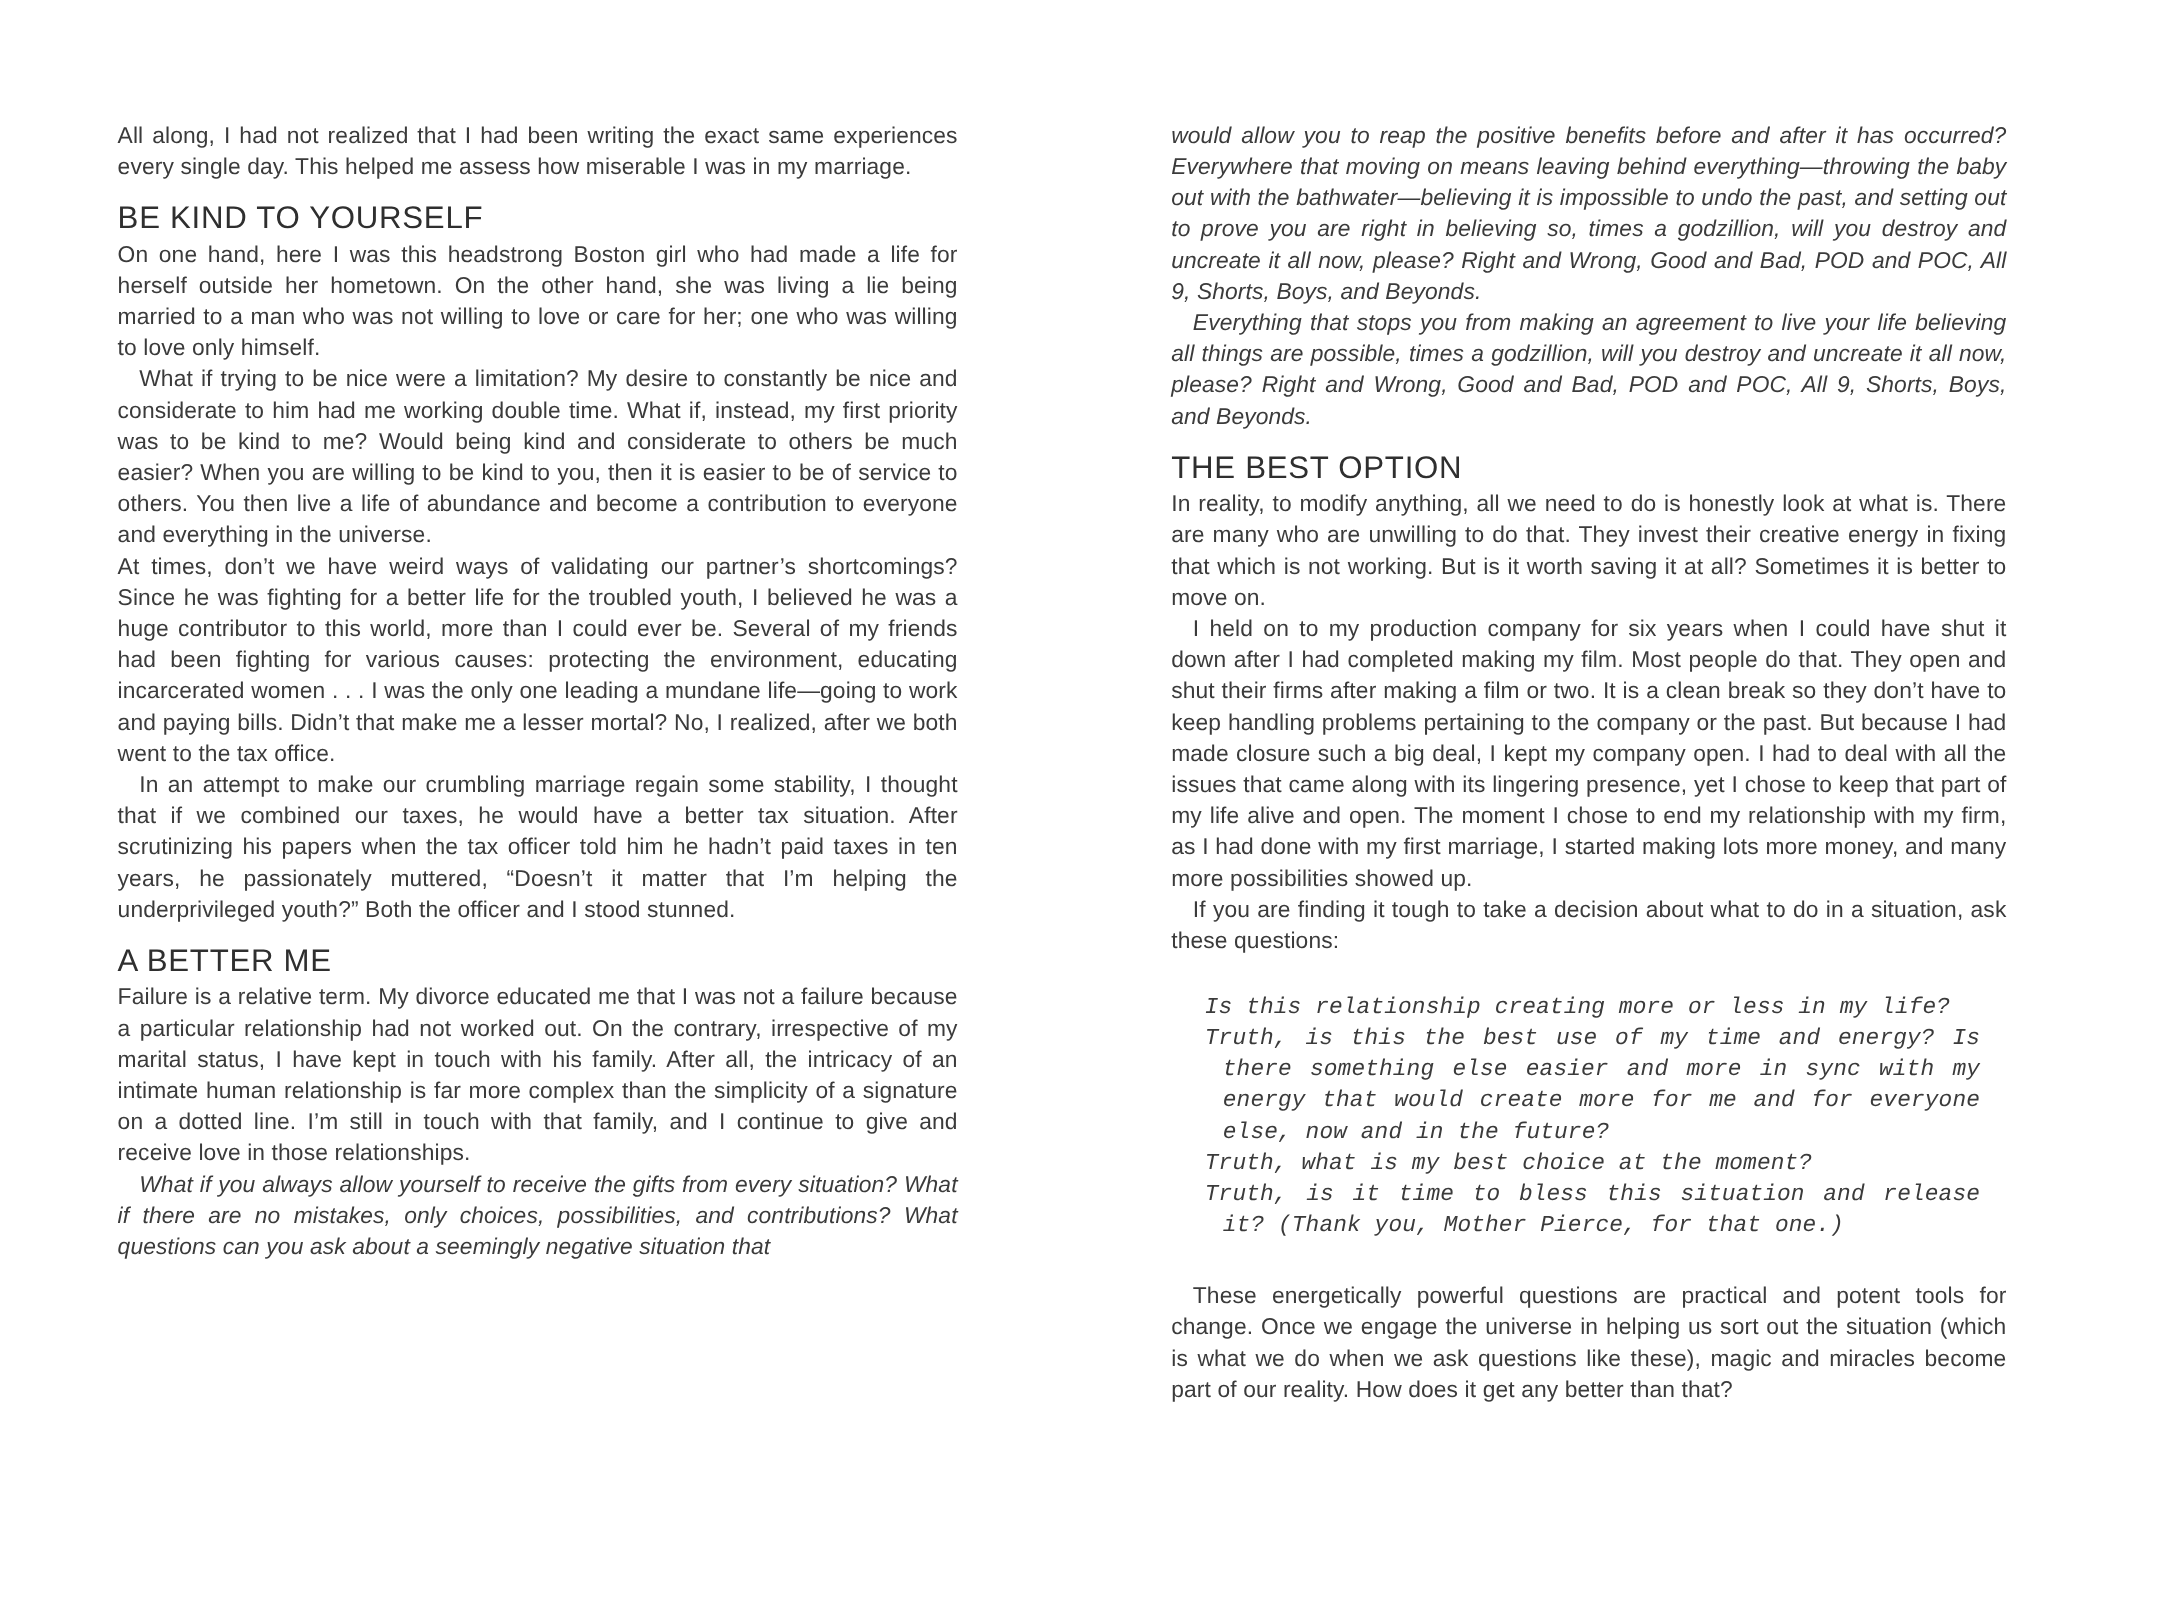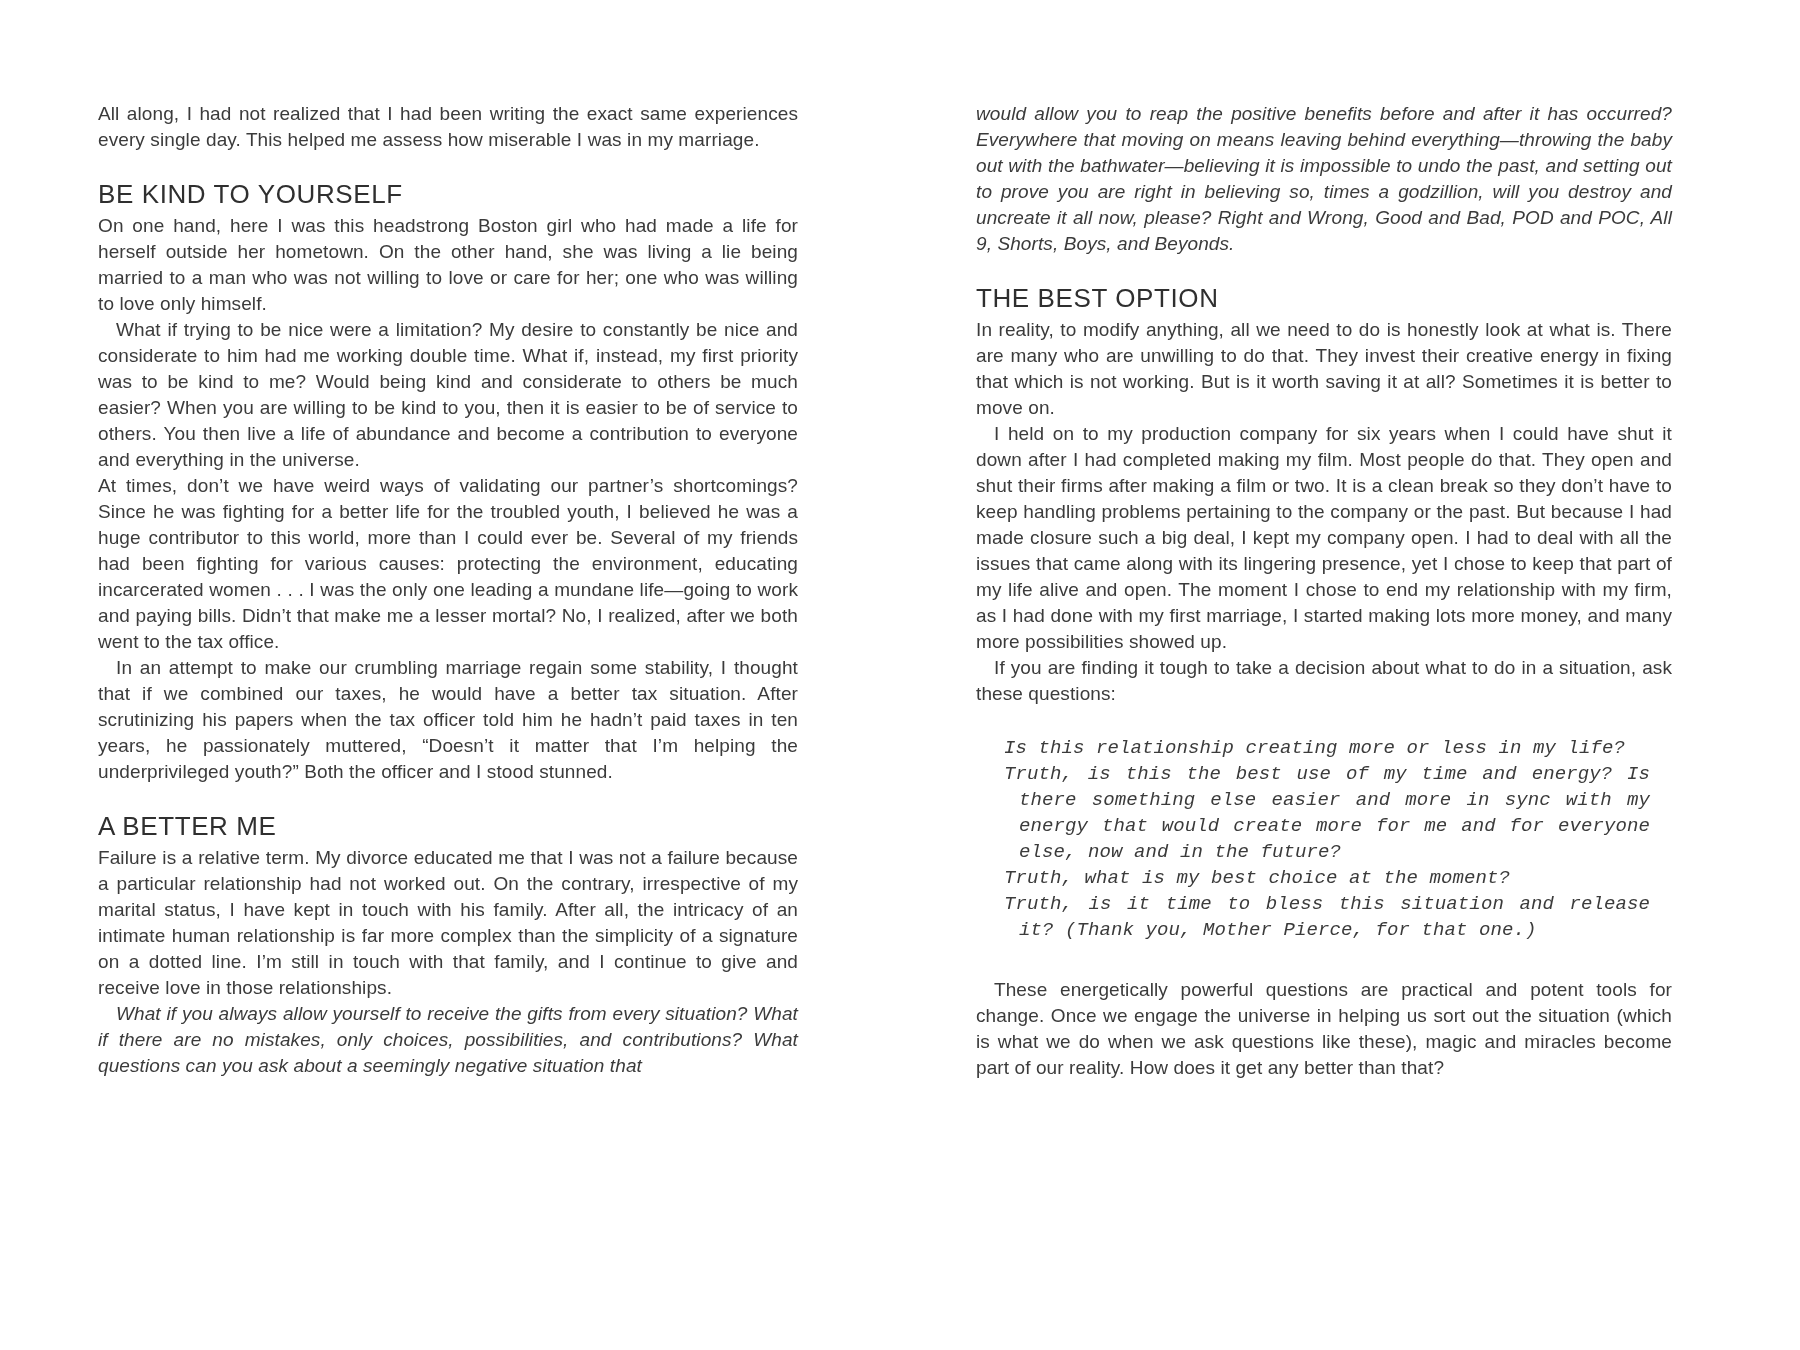--- a/index.html
+++ b/index.html
@@ -26,21 +26,21 @@
   .col p { margin: 0; }
   .col p.indent { text-indent: 18px; }
   .col p.italic { font-style: italic; }
 
   h2.sect {
     font-size: 26px;
     line-height: 34px;
     font-weight: 500;
     letter-spacing: 0.6px;
     color: #2f2f2f;
-    margin: 24px 0 2px 0;
+    margin: 11px 0 2px 0;
     text-align: left;
   }
   .col > :first-child.sect { margin-top: 0; }
 
   .qlist { margin: 28px 0 34px 0; }
   .q {
     font-style: italic;
     padding-left: 43px;
     text-indent: -15px;
     margin-right: 22px;
@@ -74,20 +74,21 @@
       <p class="indent">What if trying to be nice were a limitation? My desire to constantly be nice and considerate to him had me working double time. What if, instead, my first priority was to be kind to me? Would being kind and considerate to others be much easier? When you are willing to be kind to you, then it is easier to be of service to others. You then live a life of abundance and become a contribution to everyone and everything in the universe.</p>
       <p class="">At times, don’t we have weird ways of validating our partner’s shortcomings? Since he was fighting for a better life for the troubled youth, I believed he was a huge contributor to this world, more than I could ever be. Several of my friends had been fighting for various causes: protecting the environment, educating incarcerated women . . . I was the only one leading a mundane life—going to work and paying bills. Didn’t that make me a lesser mortal? No, I realized, after we both went to the tax office.</p>
       <p class="indent">In an attempt to make our crumbling marriage regain some stability, I thought that if we combined our taxes, he would have a better tax situation. After scrutinizing his papers when the tax officer told him he hadn’t paid taxes in ten years, he passionately muttered, “Doesn’t it matter that I’m helping the underprivileged youth?” Both the officer and I stood stunned.</p>
       <h2 class="sect">A BETTER ME</h2>
       <p class="">Failure is a relative term. My divorce educated me that I was not a failure because a particular relationship had not worked out. On the contrary, irrespective of my marital status, I have kept in touch with his family. After all, the intricacy of an intimate human relationship is far more complex than the simplicity of a signature on a dotted line. I’m still in touch with that family, and I continue to give and receive love in those relationships.</p>
       <p class="indent italic">What if you always allow yourself to receive the gifts from every situation? What if there are no mistakes, only choices, possibilities, and contributions? What questions can you ask about a seemingly negative situation that</p>
     </div>
 
   <div class="col" id="right-col">
       <p class=" italic">would allow you to reap the positive benefits before and after it has occurred? Everywhere that moving on means leaving behind everything—throwing the baby out with the bathwater—believing it is impossible to undo the past, and setting out to prove you are right in believing so, times a godzillion, will you destroy and uncreate it all now, please? Right and Wrong, Good and Bad, POD and POC, All 9, Shorts, Boys, and Beyonds.</p>
+      <p class="indent italic">Everything that stops you from making an agreement to live your life believing all things are possible, times a godzillion, will you destroy and uncreate it all now, please? Right and Wrong, Good and Bad, POD and POC, All 9, Shorts, Boys, and Beyonds.</p>
       <h2 class="sect">THE BEST OPTION</h2>
       <p class="">In reality, to modify anything, all we need to do is honestly look at what is. There are many who are unwilling to do that. They invest their creative energy in fixing that which is not working. But is it worth saving it at all? Sometimes it is better to move on.</p>
       <p class="indent">I held on to my production company for six years when I could have shut it down after I had completed making my film. Most people do that. They open and shut their firms after making a film or two. It is a clean break so they don’t have to keep handling problems pertaining to the company or the past. But because I had made closure such a big deal, I kept my company open. I had to deal with all the issues that came along with its lingering presence, yet I chose to keep that part of my life alive and open. The moment I chose to end my relationship with my firm, as I had done with my first marriage, I started making lots more money, and many more possibilities showed up.</p>
       <p class="indent">If you are finding it tough to take a decision about what to do in a situation, ask these questions:</p>
       <div class="qlist">
         <div class="q">Is this relationship creating more or less in my life?</div>
         <div class="q">Truth, is this the best use of my time and energy? Is there something else easier and more in sync with my energy that would create more for me and for everyone else, now and in the future?</div>
         <div class="q">Truth, what is my best choice at the moment?</div>
         <div class="q">Truth, is it time to bless this situation and release it? (Thank you, Mother Pierce, for that one.)</div>
       </div>

